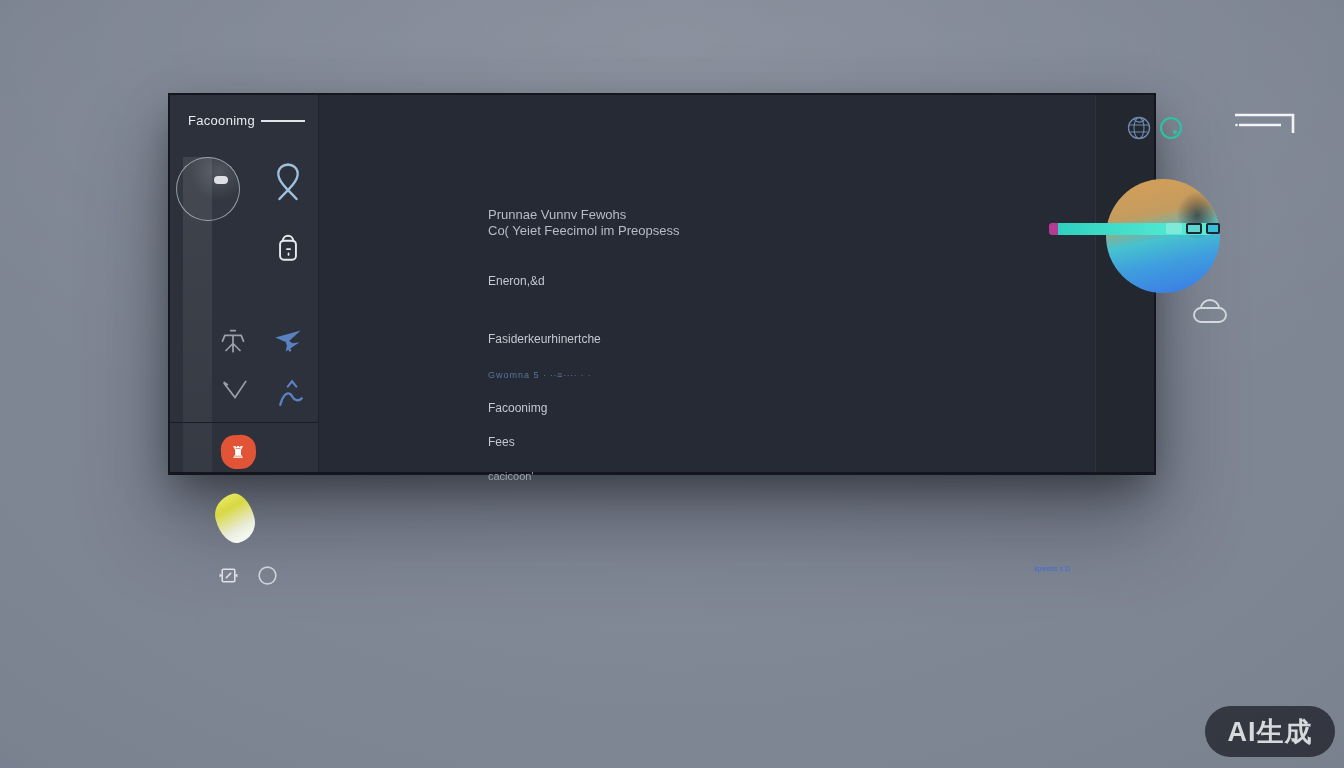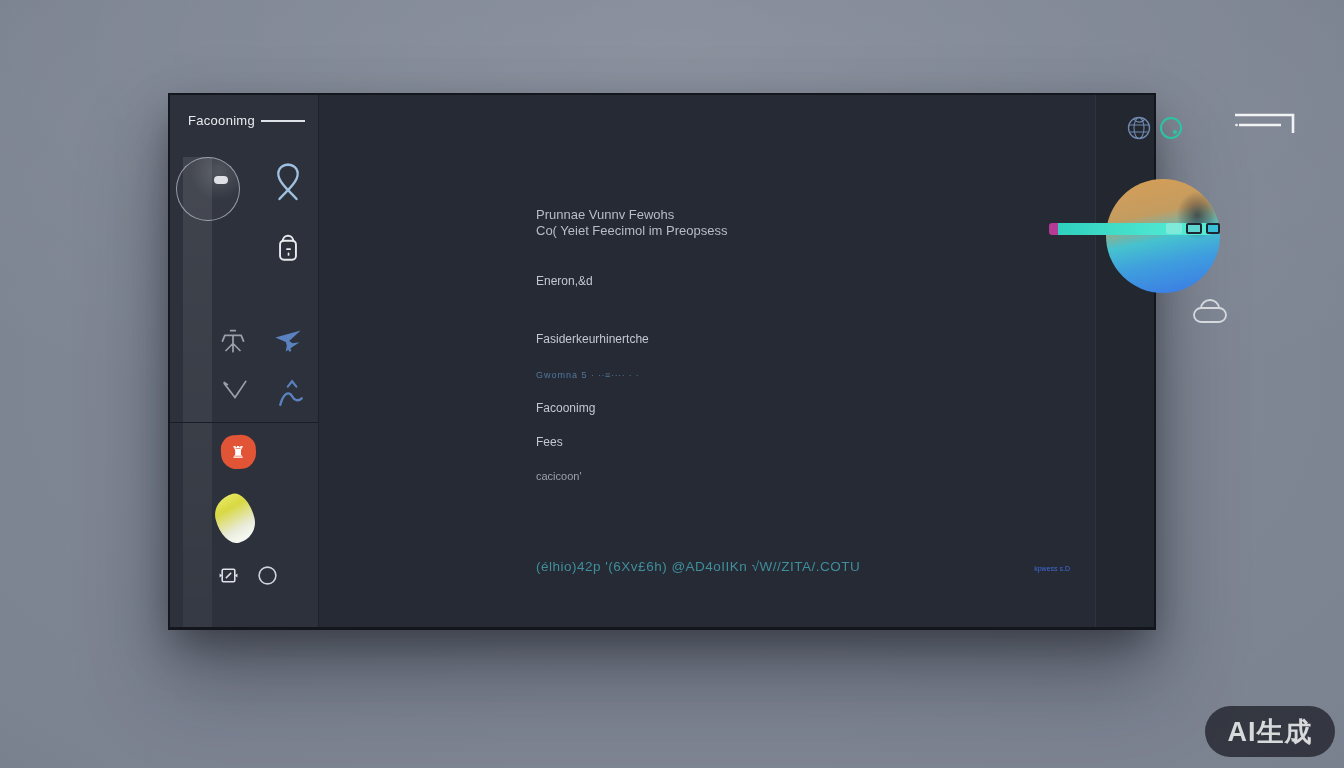--- a/index.html
+++ b/index.html
@@ -7,21 +7,21 @@
   body {
     font-family:"Liberation Sans", sans-serif;
     background:
       radial-gradient(130% 100% at 50% 6%, rgba(255,255,255,0.10) 0%, rgba(255,255,255,0) 55%),
       radial-gradient(120% 120% at 50% 50%, #858c9a 0%, #7b8290 55%, #687081 85%, #5f6675 100%);
     position:relative;
   }
 
   
   .window {
-    position:absolute; left:168px; top:93px; width:988px; height:537px;
+    position:absolute; left:168px; top:93px; width:988px; height:382px;
     background:#272b35;
     border:2px solid #14161d; border-bottom-width:3px;
     box-shadow:0 18px 40px -6px rgba(24,27,35,0.55), 0 50px 80px rgba(24,27,35,0.35);
     padding-left:32px;
   }
 
   
   .sidebar {
     position:absolute; left:0; top:0; width:149px; height:100%;
     background:#2c313b; border-right:1px solid #1d212a;
@@ -58,21 +58,21 @@
     position:absolute; left:46px; top:399px; width:38px; height:49px;
     border-radius:60% 40% 55% 45% / 42% 58% 42% 58%;
     background:linear-gradient(165deg, #eced68 0%, #d8d843 30%, #e9ebd9 68%, #f6f9f2 88%, #dfe8ec 100%);
     transform:rotate(-14deg);
   }
 
   
   .main { position:absolute; left:149px; top:0; right:0; bottom:0; background:#262a34; }
   .right-strip { position:absolute; right:0; top:0; width:59px; height:100%; background:#232730; border-left:1px solid #2d3340; }
 
-  .t { position:absolute; left:169px; white-space:nowrap;margin-left:48px; }
+  .t { position:absolute; left:169px; white-space:nowrap; }
   .t-dim   { color:#b7bcc6; font-size:13px; line-height:16px; }
   .t-item  { color:#c3c8d1; font-size:12px;text-align:right; }
   .t-small { color:#9aa0ab; font-size:11px; }
   .t-meta  { color:#50789d; font-size:9px; letter-spacing:1px; }
   .t-head  { color:#e8eaef; font-size:20px; letter-spacing:0.2px; }
   .t-link  { color:#3e8e9b; font-size:13.5px; letter-spacing:0.5px; }
   .t-mini  { left:auto; right:84px; color:#3f6ad8; font-size:7px; }
 
   
   .planet {
@@ -221,18 +221,17 @@
     </div>
 
     <div class="t t-dim" style="top:112px;">Prunnae Vunnv Fewohs</div>
     <div class="t t-dim" style="top:128px;">Co( Yeiet Feecimol im Preopsess</div>
     <div class="t t-item" style="top:179px;">Eneron,&amp;d</div>
     <div class="t t-item" style="top:237px;">Fasiderkeurhinertche</div>
     <div class="t t-meta" style="top:275px;">Gwomna 5 ∙ ∙∙≡∙∙∙∙  ∙ ∙</div>
     <div class="t t-item" style="top:306px;">Facoonimg</div>
     <div class="t t-item" style="top:340px;">Fees</div>
     <div class="t t-small" style="top:375px;">cacicoon'</div>
-    <div class="t t-link" style="top:464px;">(élhio)42p '(6Xv£6h) @AD4oIIKn √W//ZITA/.COTU</div>
     <div class="t t-mini" style="top:470px;">kpwess s.D</div>
   </div>
 </div>
 
 <div class="watermark">AI生成</div>
 
 </body></html>

